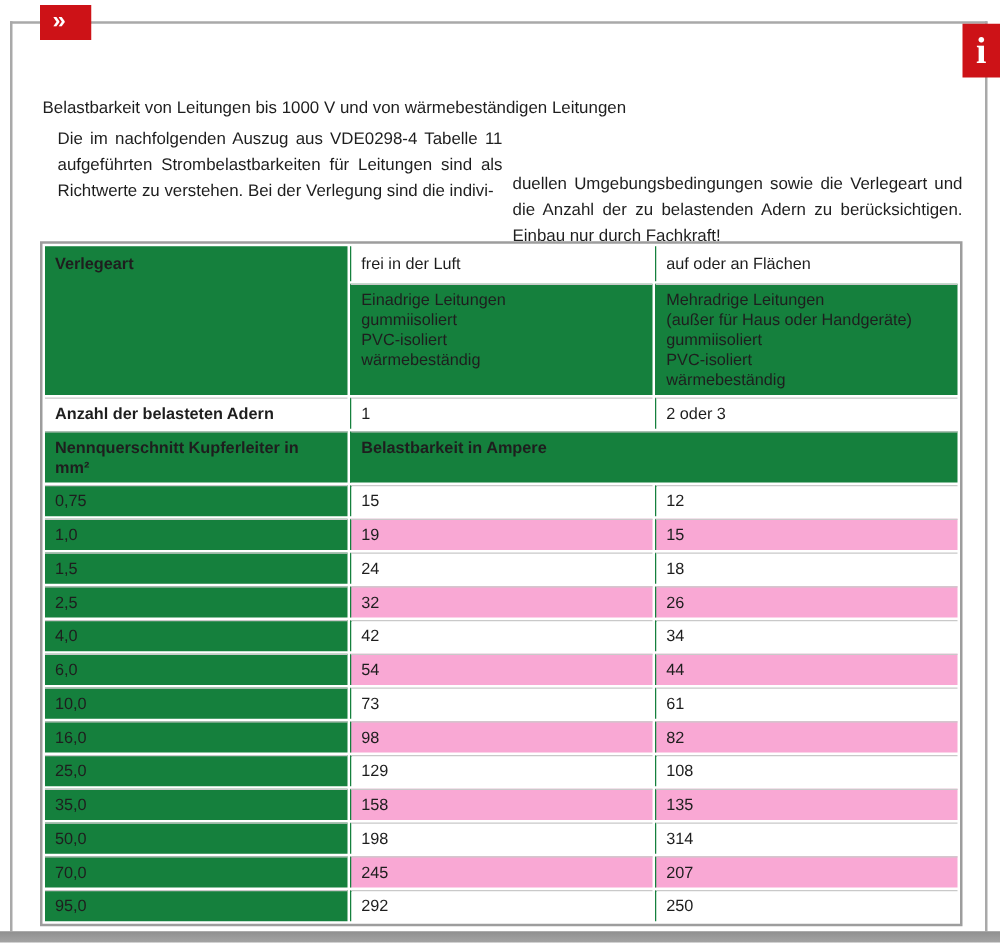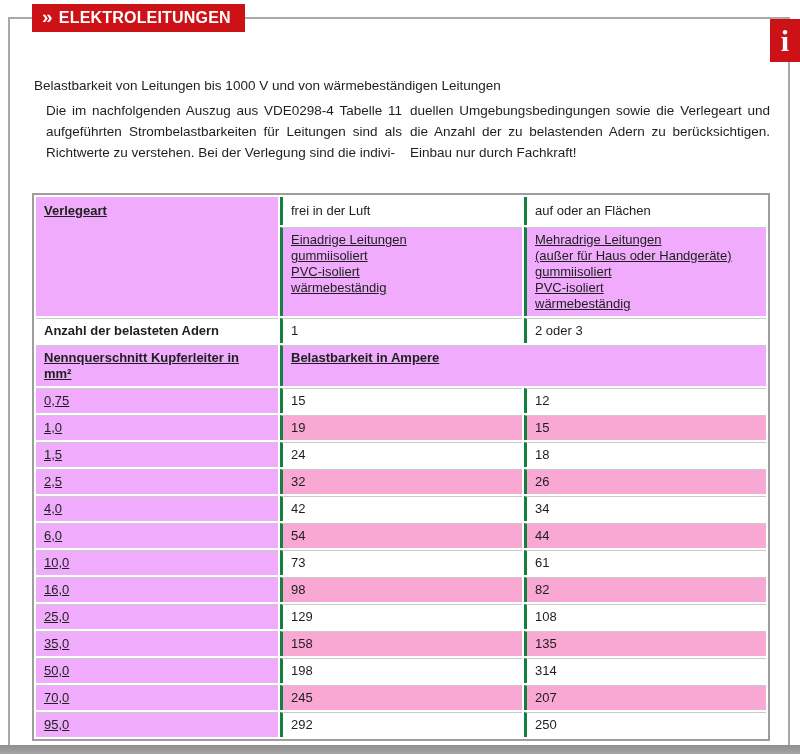--- a/index.html
+++ b/index.html
@@ -48,58 +48,57 @@
   .heading {
     left: 34px; top: 78px; width: 740px;
     font-weight: normal; font-size: 13.5px;
   }
   .para {
     top: 100px;
     font-size: 13.5px; line-height: 21px;
     text-align: justify;
   }
   .para-left  { left: 34px;  width: 356px; margin-left: 12px; }
-  .para-right { left: 410px; width: 360px; }
+  .para-right { left: 410px; width: 360px; margin-top: 36px; }
 
   
   .tbl-wrap { left: 32px; top: 193px; }
   table.data {
     width: 738px;
     table-layout: fixed;
     border: 2px solid #9d9d9d;
     border-collapse: separate;
     border-spacing: 2px;
     background: #ffffff;
     font-size: 13px;
   }
   table.data td {
     padding: 4px 8px;
     line-height: 16px;
     vertical-align: top;
     border-top: 1px solid #c9c9c9;
     background: #ffffff;
   }
   table.data tr:first-child td { border-top: none; padding-top: 6px; padding-bottom: 6px; }
-  table.data td.g { background: #f0abfc; text-decoration: underline; }
-  table.data td.v { border-left: 3px solid #15803d; }
+  table.data td.g { background: #15803d; }
+  table.data td.v { border-left: 1px solid #15803d; }
   table.data td.b { font-weight: bold; }
   table.data td.pre { white-space: pre-line; }
   table.data tr.alt td.v { background: #f9a8d4; }
 </style>
 </head>
 <body>
 
 <div class="abs frame-top"></div>
 <div class="abs frame-left"></div>
 <div class="abs frame-right"></div>
 <div class="abs bottom-bar"></div>
 
 <div class="abs badge">
   <span class="chev">»</span>
-  <span>ELEKTROLEITUNGEN</span>
 </div>
 
 <div class="abs info-box">
   <span class="glyph">i</span>
 </div>
 
 <div class="abs heading">Belastbarkeit von Leitungen bis 1000 V und von wärmebeständigen Leitungen</div>
 <div class="abs para para-left">Die im nachfolgenden Auszug aus VDE0298-4 Tabelle 11 aufgeführten Strombelastbarkeiten für Leitungen sind als Richtwerte zu verstehen. Bei der Verlegung sind die indivi-</div>
 <div class="abs para para-right">duellen Umgebungsbedingungen sowie die Verlegeart und die Anzahl der zu belastenden Adern zu berücksichtigen. Einbau nur durch Fachkraft!</div>
 

